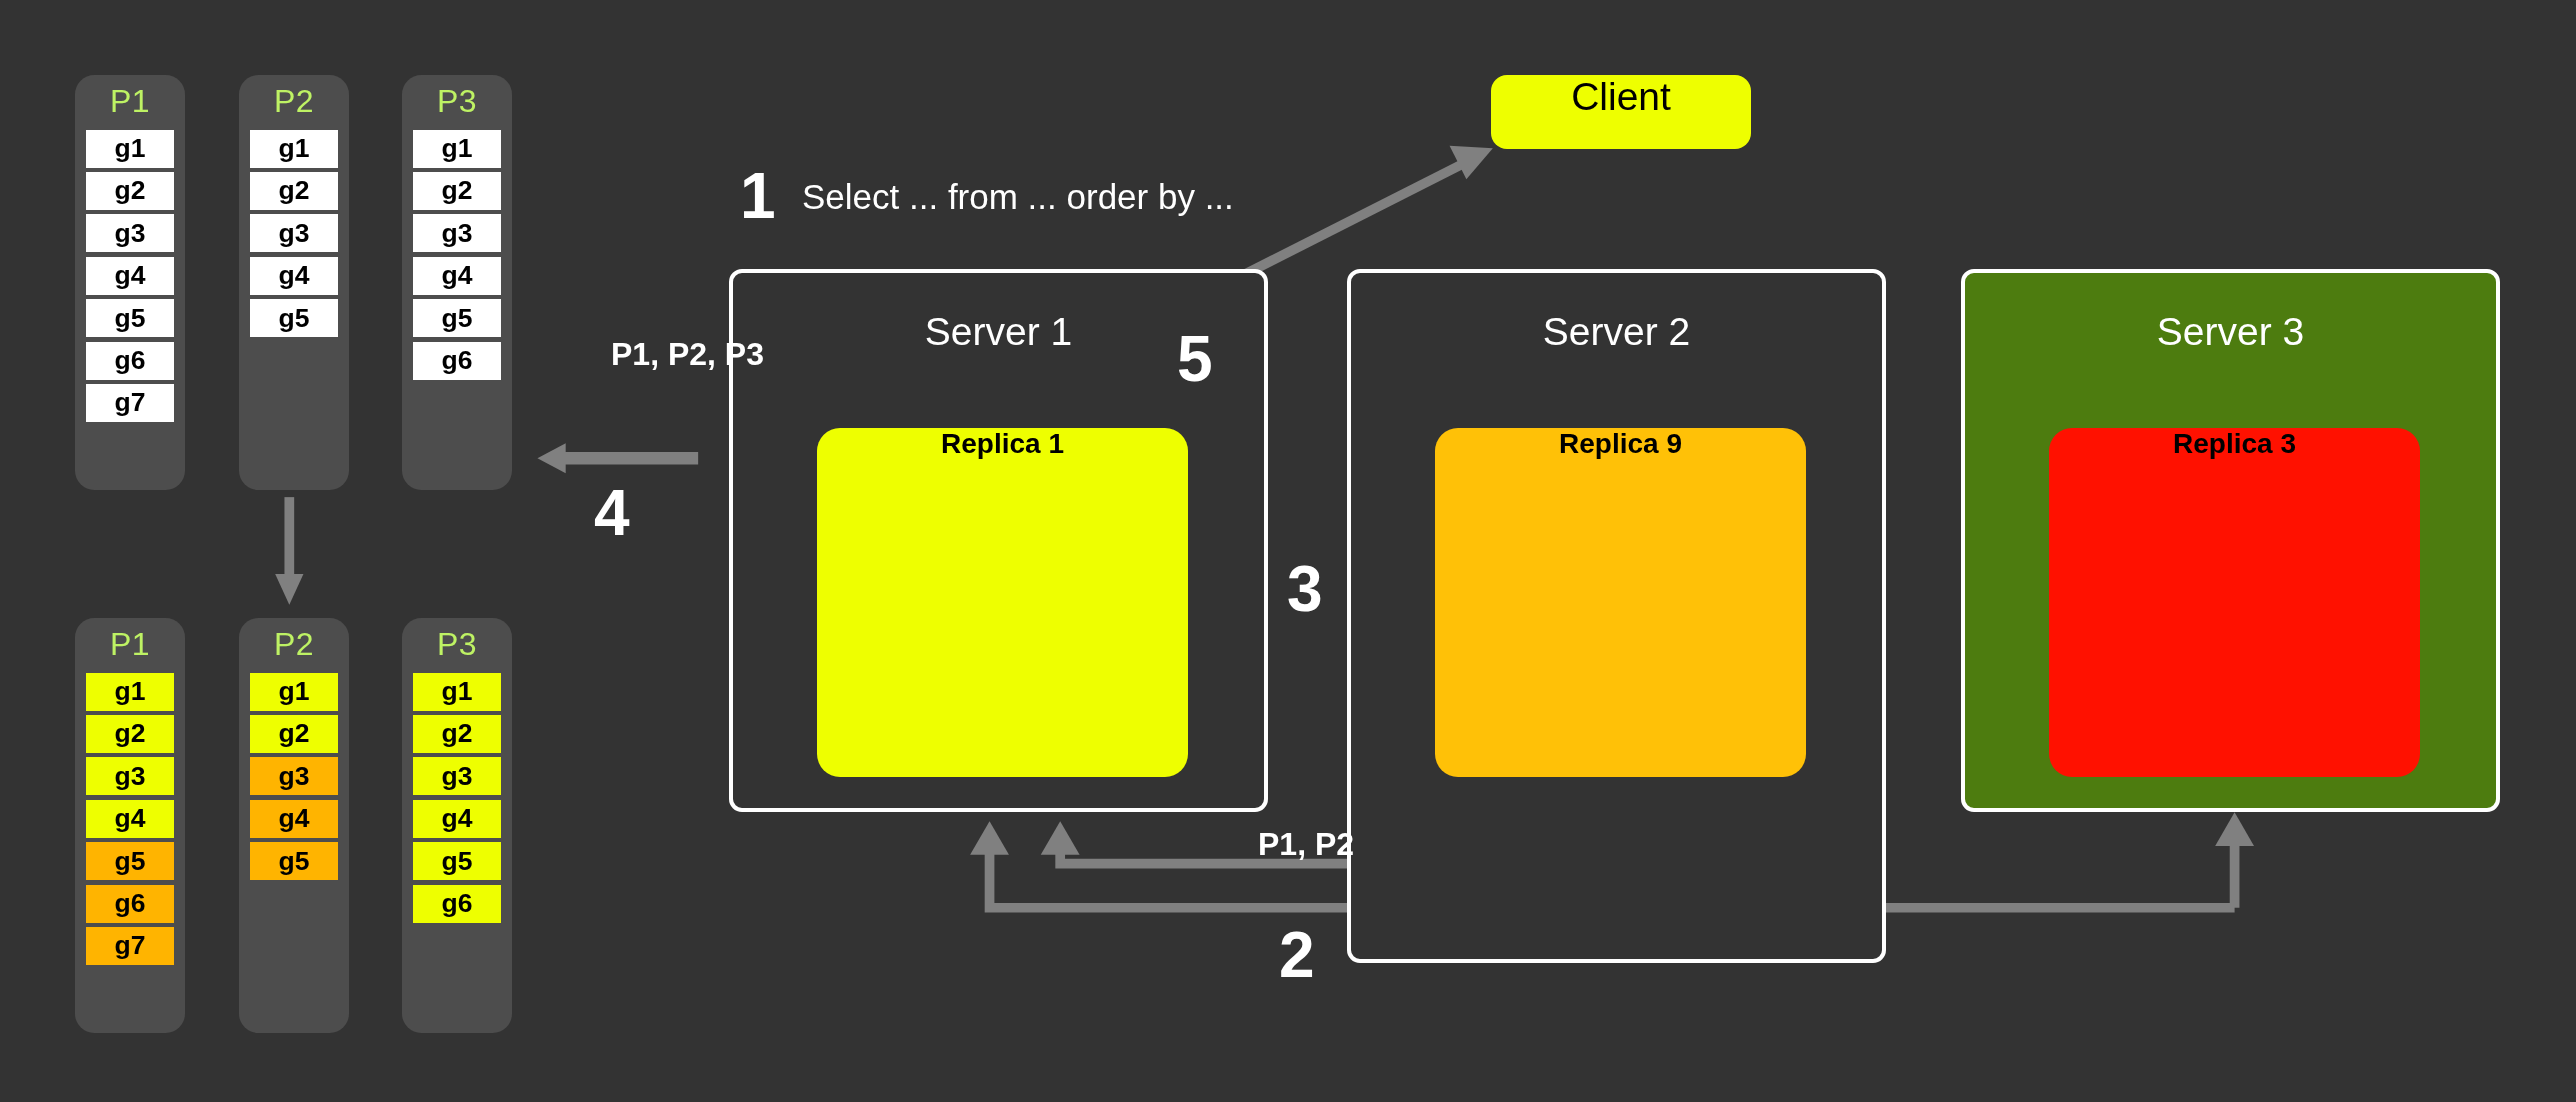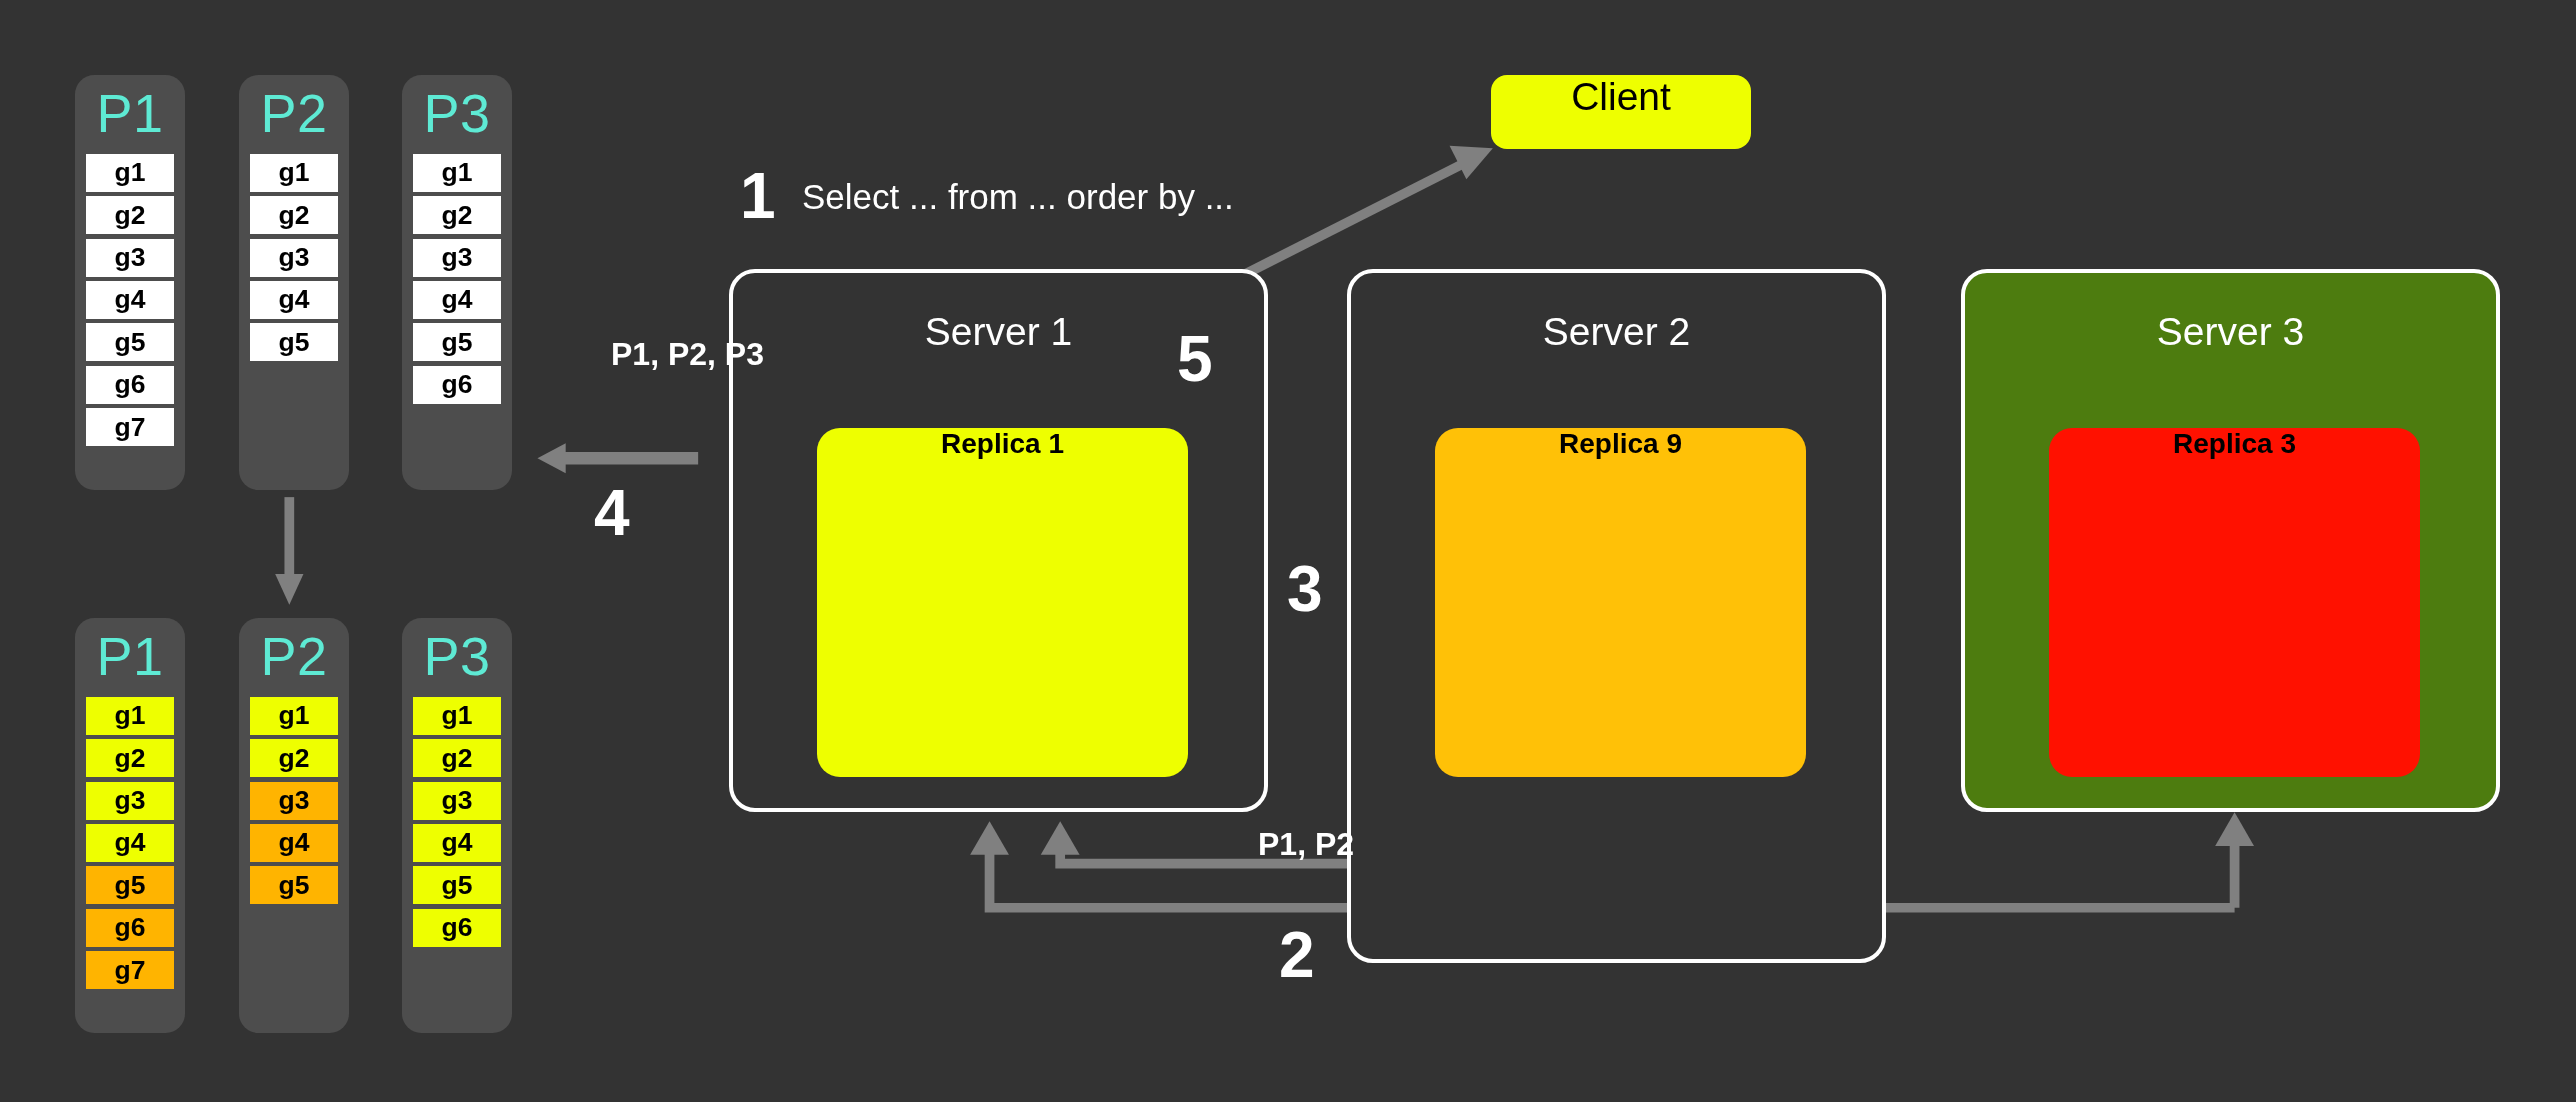--- a/index.html
+++ b/index.html
@@ -9,38 +9,38 @@
   }
   #stage{position:relative;width:2576px;height:1102px;background:#333333;}
 
   
   .pcol{
     position:absolute;background:#4d4d4d;border-radius:19.4px;
     display:flex;flex-direction:column;align-items:center;
     box-sizing:border-box;padding-top:8.8px;
   }
   .pcol .ptitle{
-    color:#5eead4;font-size:54px;font-weight:400;line-height:1.1;
+    color:#bef264;font-size:32px;font-weight:400;line-height:1.1;
     margin-bottom:10.6px;letter-spacing:0.4px;
   }
   .pcell{
     width:88px;height:38px;margin-bottom:4.4px;
     display:flex;align-items:center;justify-content:center;
     color:#000000;font-size:26.5px;font-weight:bold;
     background:#ffffff;
     text-align:right;
   }
   .pcell.yellow{background:#eeff00;}
   .pcell.orange{background:#ffb400;}
   .pcell.white{background:#ffffff;}
 
   
   .server{
     position:absolute;box-sizing:border-box;
-    border:4.4px solid #ffffff;border-radius:26px;background:#333333;
+    border:4.4px solid #ffffff;border-radius:13px;background:#333333;
   }
   .server.red{background:#4d7c0f;}
   .server .stitle{
     position:absolute;top:37px;left:0;right:0;text-align:center;
     color:#ffffff;font-size:39px;font-weight:400;
   }
   .replica{
     position:absolute;border-radius:23px;
     display:flex;justify-content:center;
     color:#000000;font-size:28px;font-weight:bold;

